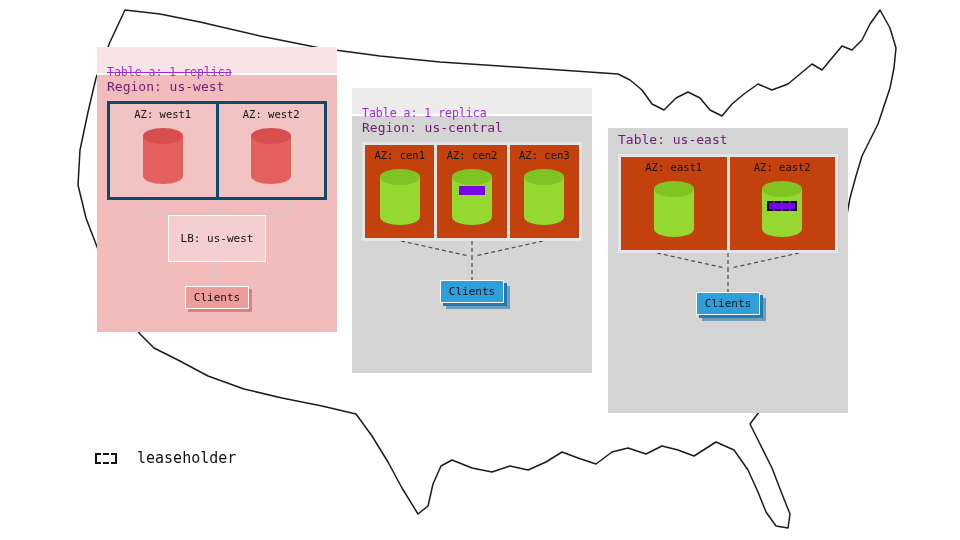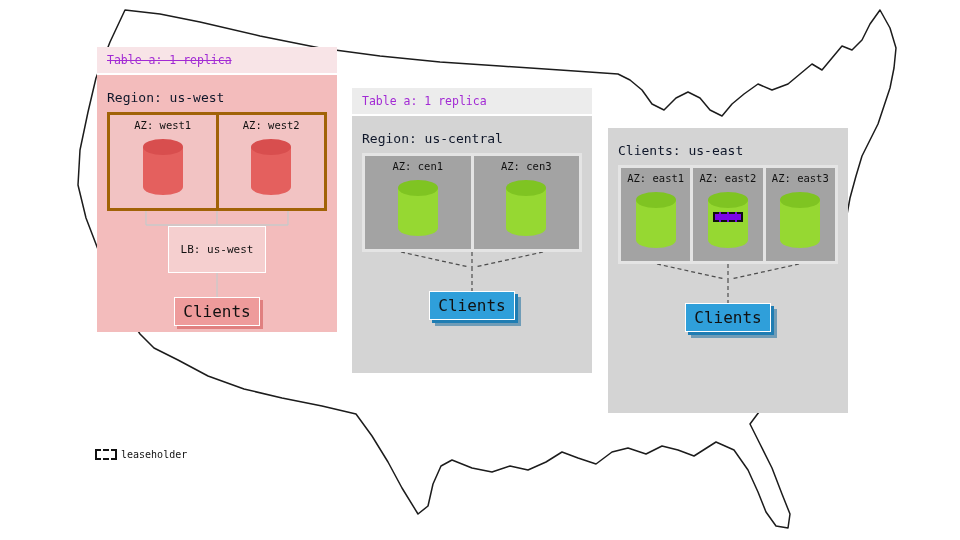--- a/index.html
+++ b/index.html
@@ -8,34 +8,34 @@
   .canvas { position:relative; width:960px; height:540px; overflow:hidden; background:#fff; }
 
   .map-svg { position:absolute; left:0; top:0; z-index:0; }
   .map-outline { fill:#ffffff; stroke:#1c1c1c; stroke-width:1.5; stroke-linejoin:round; }
 
   .panel { position:absolute; width:240px; height:285px; z-index:2; }
   .panel.west    { left:97px;  top:47px;  background:#f3bcbc; }
   .panel.central { left:352px; top:88px;  background:#d4d4d4; }
   .panel.east    { left:608px; top:128px; background:#d4d4d4; }
 
-  .panel-header { height:28px; line-height:26px; padding:0 10px; font-size:11.5px;
+  .panel-header { height:28px; line-height:26px; padding:12px 10px; font-size:11.5px;
                   color:var(--accent-purple); border-bottom:2px solid #ffffff; }
   .panel.west .panel-header { background:#f8e4e7; }
   .panel.central .panel-header, .panel.east .panel-header { background:#ececec; }
   .strike { text-decoration:line-through; }
 
-  .region-title { margin:15px 10px 7px; font-size:13px; color:#0f172a; }
+  .region-title { margin:4px 10px 7px; font-size:13px; color:#701a75; }
 
   .az-row { margin:0 10px; padding:3px; display:flex; gap:3px; }
-  .panel.west .az-row { background:#a16207;text-align:right; }
+  .panel.west .az-row { background:#0c4a6e;text-align:right; }
   .panel.central .az-row, .panel.east .az-row { background:#e4e4e4; }
   .az { flex:1; display:flex; flex-direction:column; align-items:center; padding:4px 0 12px; }
   .panel.west .az { background:#f2c3c3; }
-  .panel.central .az, .panel.east .az { background:#a3a3a3; }
+  .panel.central .az, .panel.east .az { background:#c2410c; }
   .az-label { font-size:10.5px; margin-bottom:7px; white-space:nowrap; }
 
   .cyl-wrap { position:relative; width:44px; height:58px; }
   .cyl-body-red   { fill:var(--db-red-body); }
   .cyl-top-red    { fill:var(--db-red-top); }
   .cyl-body-green { fill:var(--db-green-body); }
   .cyl-top-green  { fill:var(--db-green-top); }
 
   .marker { position:absolute; top:18px; left:9px; width:26px; height:9px;
             background:var(--marker-purple); }
@@ -43,31 +43,31 @@
             border:2px dashed #101010; }
 
   .conn { display:block; margin:0 13px; }
   .solid-line { stroke:#c9c9c9; stroke-width:1.3; fill:none; }
   .dash-line  { stroke:#4d4d4d; stroke-width:1.2; fill:none; stroke-dasharray:4,3; }
 
   .lb { align-self:center; font-size:11px; padding:16px 12px; white-space:nowrap; }
   .panel.west .lb { background:#f5cfcf; border:1px solid #ffffff; }
   .panel.central .lb, .panel.east .lb { background:#f4f4f4; border:1px solid #c4c4c4; }
 
-  .clients { align-self:center; font-size:16px; padding:4px 8px; white-space:nowrap; }
+  .clients { align-self:center; font-size:11px; padding:4px 8px; white-space:nowrap; }
   .clients.pink { background:var(--clients-pink);
                   box-shadow:3px 3px 0 var(--clients-pink-shadow); border:1px solid #ffffff; }
   .clients.blue { background:var(--clients-blue);
                   box-shadow:3px 3px 0 var(--clients-blue-shadow), 6px 6px 0 rgba(27,110,158,.55);
                   border:1px solid #ffffff; }
 
   .panel-body { display:flex; flex-direction:column; }
 
   .legend { position:absolute; left:95px; top:449px; z-index:2; display:flex;
-            align-items:center; gap:4px; font-size:10px; }
+            align-items:center; gap:20px; font-size:15px; }
   .legend-swatch { width:22px; height:11px; background:#ffffff; border:2px dashed #111; }
 </style>
 </head>
 <body>
 
 <div class="canvas">
 
   <svg class="map-svg" width="960" height="540" viewBox="0 0 960 540">
     <path class="map-outline" d="
       M125,10 L110,42 L96,78 L88,112 L80,150 L78,185 L86,218 L99,252 L112,283
@@ -136,20 +136,31 @@
           <div class="az-label">AZ: cen1</div>
           <div class="cyl-wrap">
             <svg width="44" height="58" viewBox="0 0 44 58">
               <ellipse class="cyl-body-green" cx="22" cy="49" rx="20" ry="8"></ellipse>
               <rect class="cyl-body-green" x="2" y="9" width="40" height="40"></rect>
               <ellipse class="cyl-top-green" cx="22" cy="9" rx="20" ry="8"></ellipse>
             </svg>
           </div>
         </div>
         <div class="az">
+          <div class="az-label">AZ: cen2</div>
+          <div class="cyl-wrap">
+            <svg width="44" height="58" viewBox="0 0 44 58">
+              <ellipse class="cyl-body-green" cx="22" cy="49" rx="20" ry="8"></ellipse>
+              <rect class="cyl-body-green" x="2" y="9" width="40" height="40"></rect>
+              <ellipse class="cyl-top-green" cx="22" cy="9" rx="20" ry="8"></ellipse>
+            </svg>
+            <div class="marker"></div>
+          </div>
+        </div>
+        <div class="az">
           <div class="az-label">AZ: cen3</div>
           <div class="cyl-wrap">
             <svg width="44" height="58" viewBox="0 0 44 58">
               <ellipse class="cyl-body-green" cx="22" cy="49" rx="20" ry="8"></ellipse>
               <rect class="cyl-body-green" x="2" y="9" width="40" height="40"></rect>
               <ellipse class="cyl-top-green" cx="22" cy="9" rx="20" ry="8"></ellipse>
             </svg>
           </div>
         </div>
       </div>
@@ -158,51 +169,41 @@
       </svg>
       <svg class="conn" width="214" height="24" viewBox="0 0 214 24">
         <path class="dash-line" d="M107,0 V24"></path>
       </svg>
       <div class="clients blue">Clients</div>
     </div>
   </div>
 
   <div class="panel east">
     <div class="panel-body">
-      <div class="region-title">Clients: us-east</div>
+      <div class="region-title">Table: us-east</div>
       <div class="az-row">
         <div class="az">
           <div class="az-label">AZ: east1</div>
           <div class="cyl-wrap">
             <svg width="44" height="58" viewBox="0 0 44 58">
               <ellipse class="cyl-body-green" cx="22" cy="49" rx="20" ry="8"></ellipse>
               <rect class="cyl-body-green" x="2" y="9" width="40" height="40"></rect>
               <ellipse class="cyl-top-green" cx="22" cy="9" rx="20" ry="8"></ellipse>
             </svg>
           </div>
         </div>
         <div class="az">
           <div class="az-label">AZ: east2</div>
           <div class="cyl-wrap">
             <svg width="44" height="58" viewBox="0 0 44 58">
               <ellipse class="cyl-body-green" cx="22" cy="49" rx="20" ry="8"></ellipse>
               <rect class="cyl-body-green" x="2" y="9" width="40" height="40"></rect>
               <ellipse class="cyl-top-green" cx="22" cy="9" rx="20" ry="8"></ellipse>
             </svg>
             <div class="marker leaseholder"></div>
-          </div>
-        </div>
-        <div class="az">
-          <div class="az-label">AZ: east3</div>
-          <div class="cyl-wrap">
-            <svg width="44" height="58" viewBox="0 0 44 58">
-              <ellipse class="cyl-body-green" cx="22" cy="49" rx="20" ry="8"></ellipse>
-              <rect class="cyl-body-green" x="2" y="9" width="40" height="40"></rect>
-              <ellipse class="cyl-top-green" cx="22" cy="9" rx="20" ry="8"></ellipse>
-            </svg>
           </div>
         </div>
       </div>
       <svg class="conn" width="214" height="15" viewBox="0 0 214 15">
         <path class="dash-line" d="M36,0 L104,15 M107,0 V15 M178,0 L110,15"></path>
       </svg>
       <svg class="conn" width="214" height="24" viewBox="0 0 214 24">
         <path class="dash-line" d="M107,0 V24"></path>
       </svg>
       <div class="clients blue">Clients</div>

